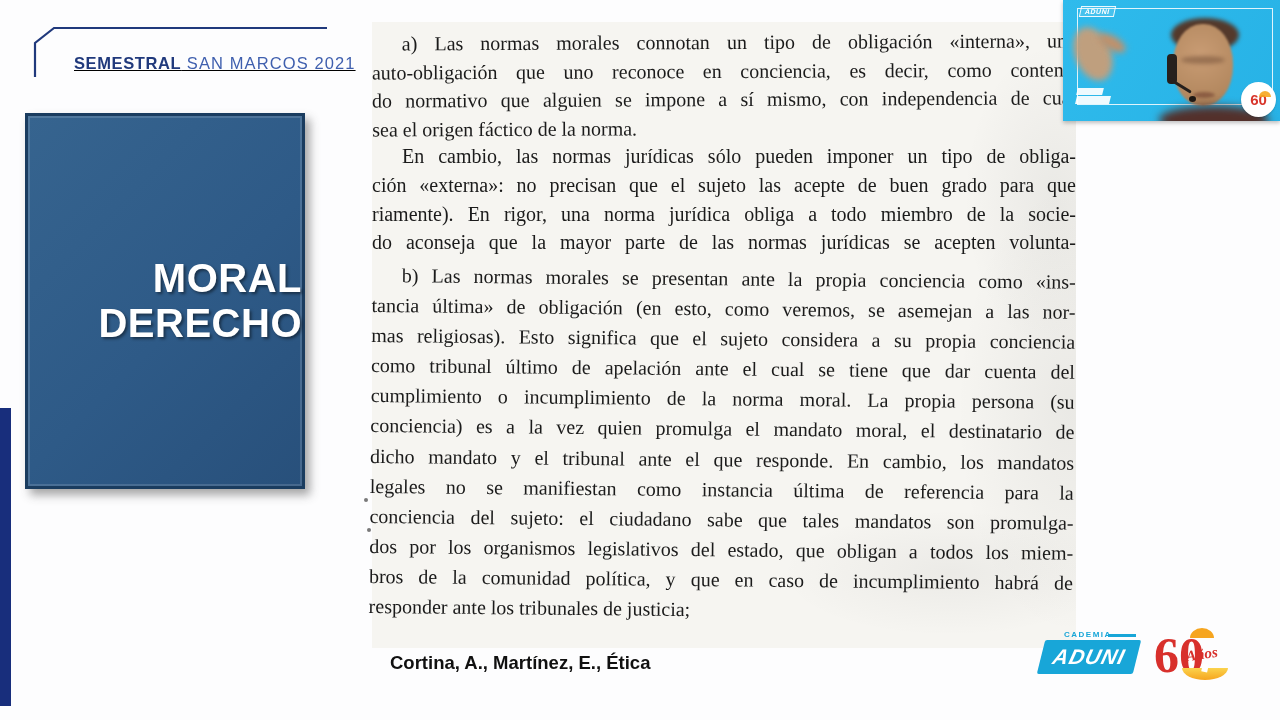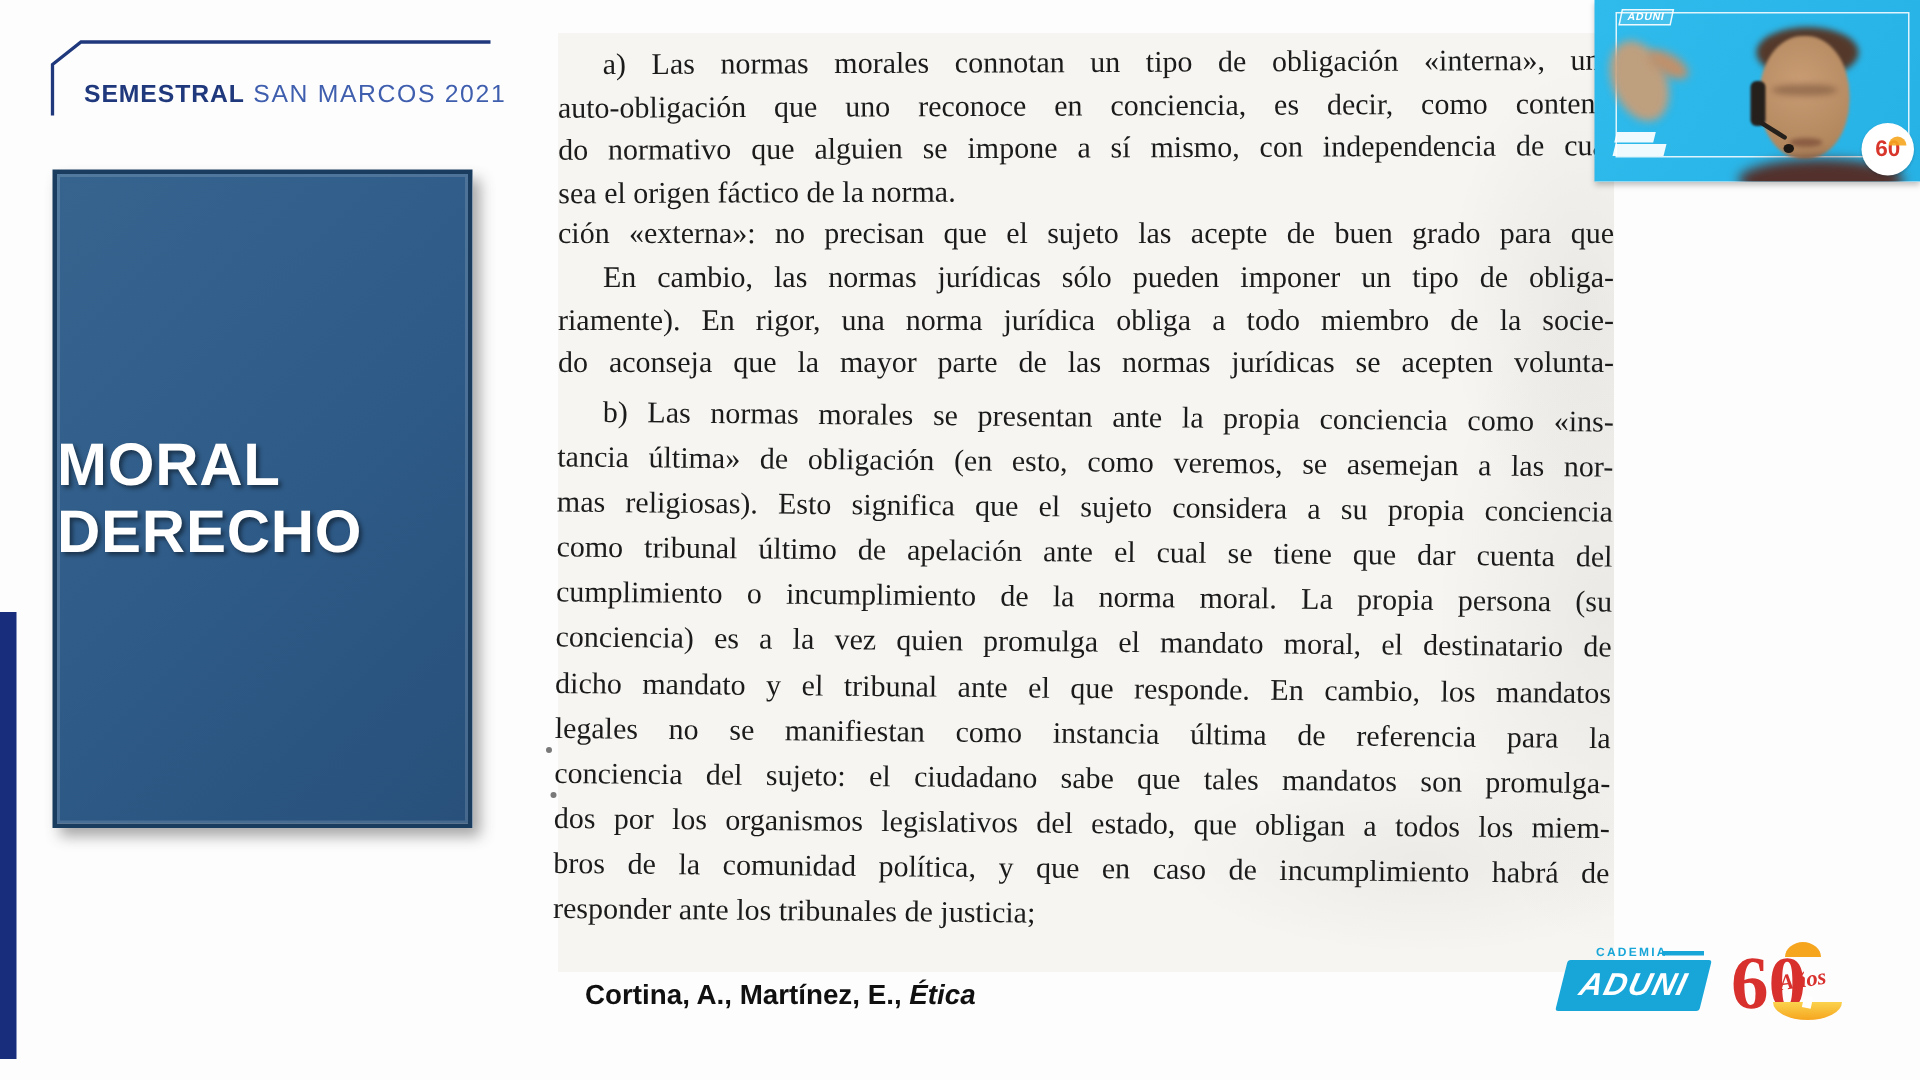--- a/index.html
+++ b/index.html
@@ -3,30 +3,30 @@
 <meta charset="utf-8">
 <style>
   * { margin:0; padding:0; box-sizing:border-box; }
   html,body { width:1280px; height:720px; }
   body { font-family:"Liberation Sans", sans-serif; background:#ffffff; }
   #stage { position:relative; width:1280px; height:720px; background:#fdfdfe; overflow:hidden; }
 
   
   .hbadge { position:absolute; left:30px; top:24px; width:305px; height:60px; }
   .hbadge svg { position:absolute; left:0; top:0; }
-  .hbadge-text { position:absolute; left:26px; top:30px; font-size:16.5px; letter-spacing:.6px; white-space:nowrap; }
+  .hbadge-text { position:absolute; left:44px; top:30px; font-size:16.5px; letter-spacing:.6px; white-space:nowrap;text-decoration:underline; }
   .hb-bold { font-weight:bold; color:#20397c; }
   .hb-rest { font-weight:normal; color:#3f5fae; letter-spacing:1.1px; }
 
   
-  .topic-box { position:absolute; left:25px; top:113px; width:280px; height:439px;
+  .topic-box { position:absolute; left:25px; top:113px; width:280px; height:376px;
     background:linear-gradient(135deg,#36648f 0%, #2e5a87 55%, #28507b 100%);
     border:3px solid #1a3c5f;
     box-shadow:5px 6px 9px rgba(60,60,60,.45), inset 0 0 0 2px rgba(255,255,255,.14);
-    display:flex; flex-direction:column; align-items:flex-start; justify-content:center;margin-left:10px; }
+    display:flex; flex-direction:column; align-items:flex-end; justify-content:center; }
   .topic-line { color:#ffffff; font-weight:bold; font-size:40px; line-height:45px;
     letter-spacing:.5px; text-shadow:2px 2px 3px rgba(0,0,0,.45); text-align:center; }
 
   
   .left-bar { position:absolute; left:0; top:408px; width:11px; height:298px; background:#182e7c; }
 
   
   .scan { position:absolute; left:372px; top:22px; width:704px; height:626px;
     background:
       radial-gradient(ellipse 130px 220px at 97% 28%, rgba(40,40,40,.06), transparent 70%),
@@ -38,21 +38,21 @@
   .scan-para .tline { text-align:justify; text-align-last:justify; white-space:nowrap; }
   .scan-para .tline.short { text-align-last:left; }
   .scan-para .tline.indent { padding-left:30px; }
   .p-a   { line-height:28.6px; transform:rotate(-.25deg); }
   .p-en  { line-height:28.6px; }
   .p-b   { line-height:30.1px; margin-top:3px; transform:rotate(.55deg); transform-origin:left top; }
   .scan-dot { position:absolute; width:4px; height:4px; border-radius:50%; background:#4c4c4c; opacity:.75; }
 
   
   .citation { position:absolute; left:390px; top:652px; font-size:18.5px; font-weight:bold; color:#101010; }
-  .citation .work { font-style:italic; }
+  .citation .work { }
 
   
   .webcam { position:absolute; left:1063px; top:0; width:217px; height:121px; overflow:hidden;
     background:linear-gradient(120deg,#2fbbec 0%, #27b2e6 100%); box-shadow:0 2px 4px rgba(0,0,0,.25); }
   .wc-frame { position:absolute; left:14px; top:8px; right:7px; bottom:16px; border:1px solid rgba(255,255,255,.85); }
   .wc-aduni { position:absolute; left:17px; top:6px; padding:1px 4px; border:1px solid rgba(255,255,255,.9);
     transform:skewX(-12deg); color:#ffffff; font-size:7px; font-weight:bold; letter-spacing:.5px; background:rgba(255,255,255,.12); }
   .wc-hand { position:absolute; left:12px; top:26px; width:36px; height:56px; border-radius:50%;
     background:#c79e79; transform:rotate(-22deg); filter:blur(3px); opacity:.95; }
   .wc-hand2 { position:absolute; left:34px; top:36px; width:30px; height:14px; border-radius:50%;
@@ -122,22 +122,22 @@
   <div class="left-bar"></div>
 
   <div class="scan">
     <div class="scan-para p-a">
         <div class="tline indent">a) Las normas morales connotan un tipo de obligación «interna», una</div>
         <div class="tline">auto-obligación que uno reconoce en conciencia, es decir, como conteni-</div>
         <div class="tline">do normativo que alguien se impone a sí mismo, con independencia de cuál</div>
         <div class="tline short">sea el origen fáctico de la norma.</div>
       </div>
     <div class="scan-para p-en">
+        <div class="tline indent">En cambio, las normas jurídicas sólo pueden imponer un tipo de obliga-</div>
         <div class="tline">ción «externa»: no precisan que el sujeto las acepte de buen grado para que</div>
-        <div class="tline indent">En cambio, las normas jurídicas sólo pueden imponer un tipo de obliga-</div>
         <div class="tline">riamente). En rigor, una norma jurídica obliga a todo miembro de la socie-</div>
         <div class="tline">do aconseja que la mayor parte de las normas jurídicas se acepten volunta-</div>
       </div>
     <div class="scan-para p-b">
         <div class="tline indent">b) Las normas morales se presentan ante la propia conciencia como «ins-</div>
         <div class="tline">tancia última» de obligación (en esto, como veremos, se asemejan a las nor-</div>
         <div class="tline">mas religiosas). Esto significa que el sujeto considera a su propia conciencia</div>
         <div class="tline">como tribunal último de apelación ante el cual se tiene que dar cuenta del</div>
         <div class="tline">cumplimiento o incumplimiento de la norma moral. La propia persona (su</div>
         <div class="tline">conciencia) es a la vez quien promulga el mandato moral, el destinatario de</div>

